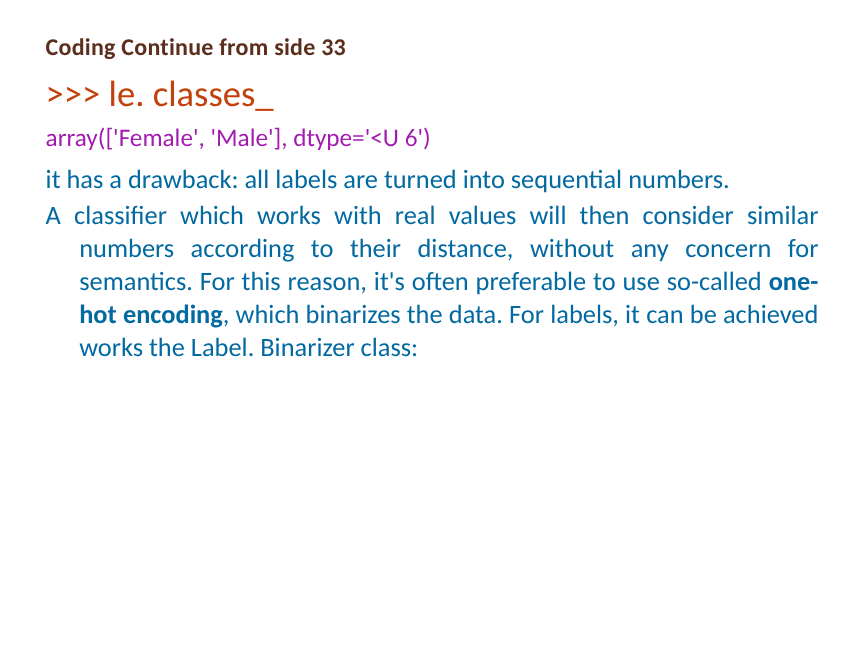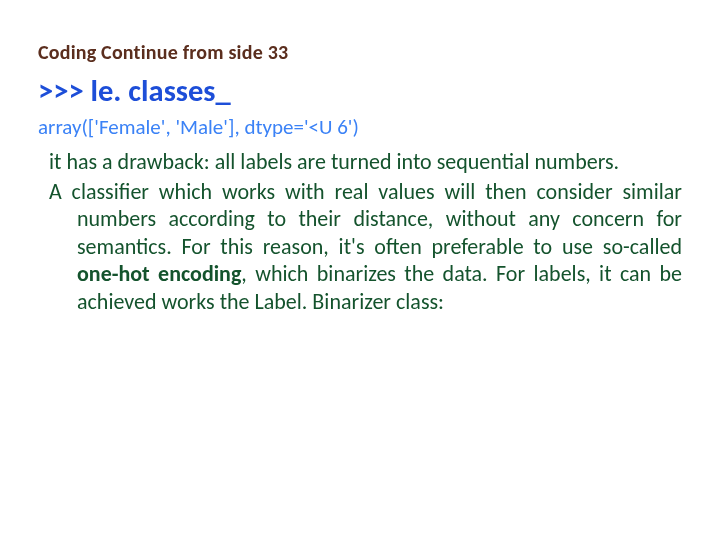--- a/index.html
+++ b/index.html
@@ -14,47 +14,47 @@
   .slide {
     box-sizing: border-box;
     width: 720px;
     height: 540px;
     padding: 28px 38px 20px 38px;
   }
   .title {
     font-size: 20px;
     font-weight: 700;
     color: #5b2e1e;
-    margin: 12px 0 8px 0;
+    margin: 0 0 8px 0;
     letter-spacing: 0.2px;
   }
   .code-bold {
     font-size: 30.5px;
-    font-weight: 700;
-    color: #1d4ed8;
+    font-weight: 400;
+    color: #c2410c;
     margin: 0 0 4px 0;
     line-height: 1.25;
   }
   .plain {
     font-size: 21px;
     font-weight: 400;
-    color: #3b82f6;
+    color: #a21caf;
     margin: 0 0 2px 0;
     line-height: 1.25;
   }
   .gap-small { height: 2px; }
   .gap-med { height: 4px; }
   .justified {
     font-size: 22px;
     font-weight: 400;
-    color: #14532d;
+    color: #0369a1;
     line-height: 1.25;
     text-align: justify;
     text-justify: inter-word;
-    margin: 0 0 2px 11px;
+    margin: 0 0 2px 0;
     padding-left: 28px;
     text-indent: -28px;
   }
   .justified b {
     font-weight: 700;
   }
 </style>
 </head>
 <body>
 

